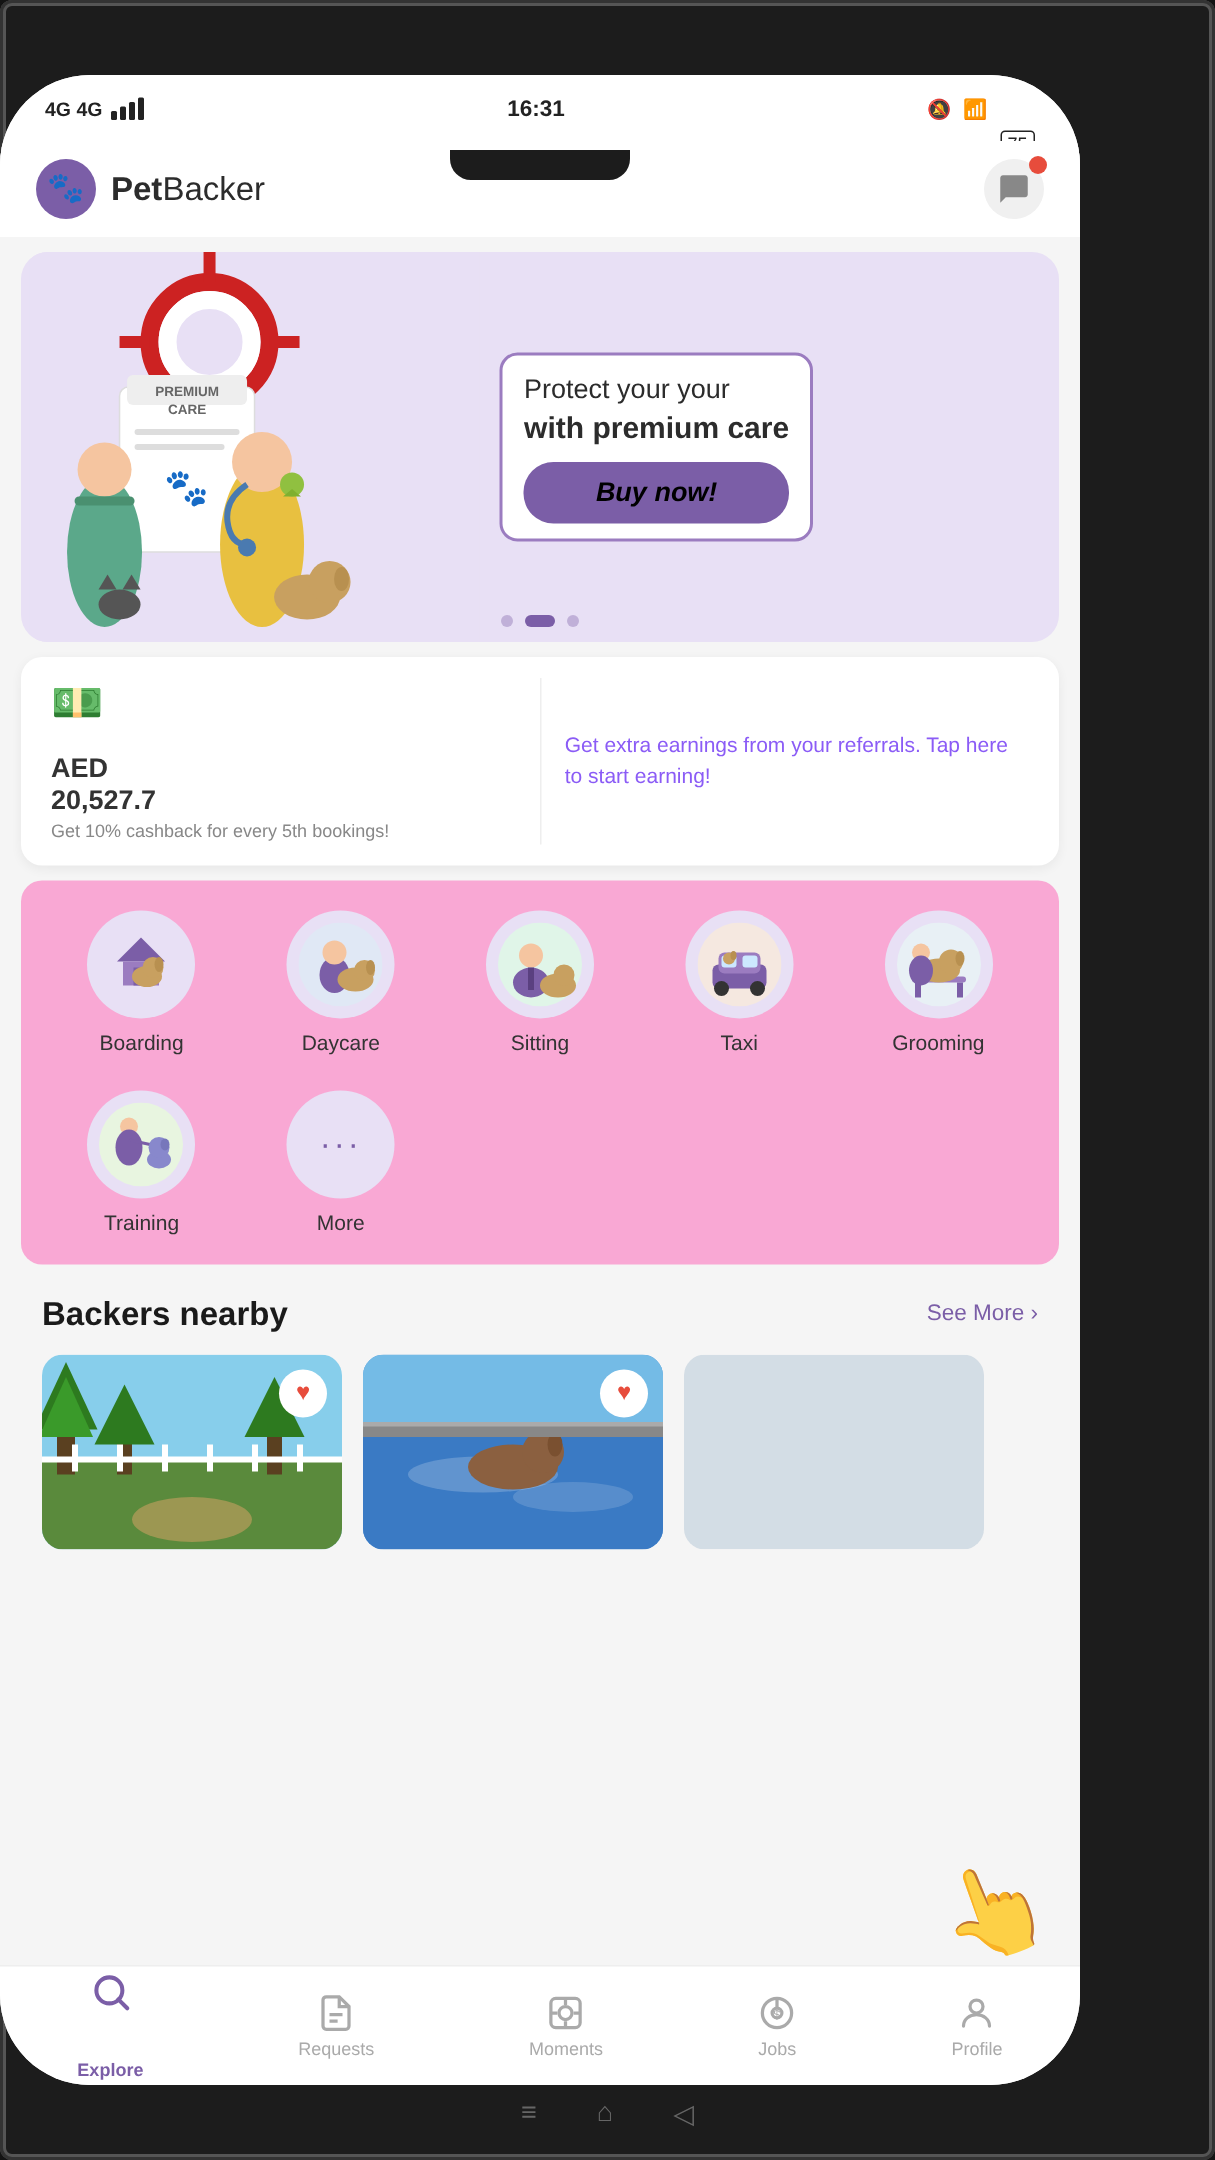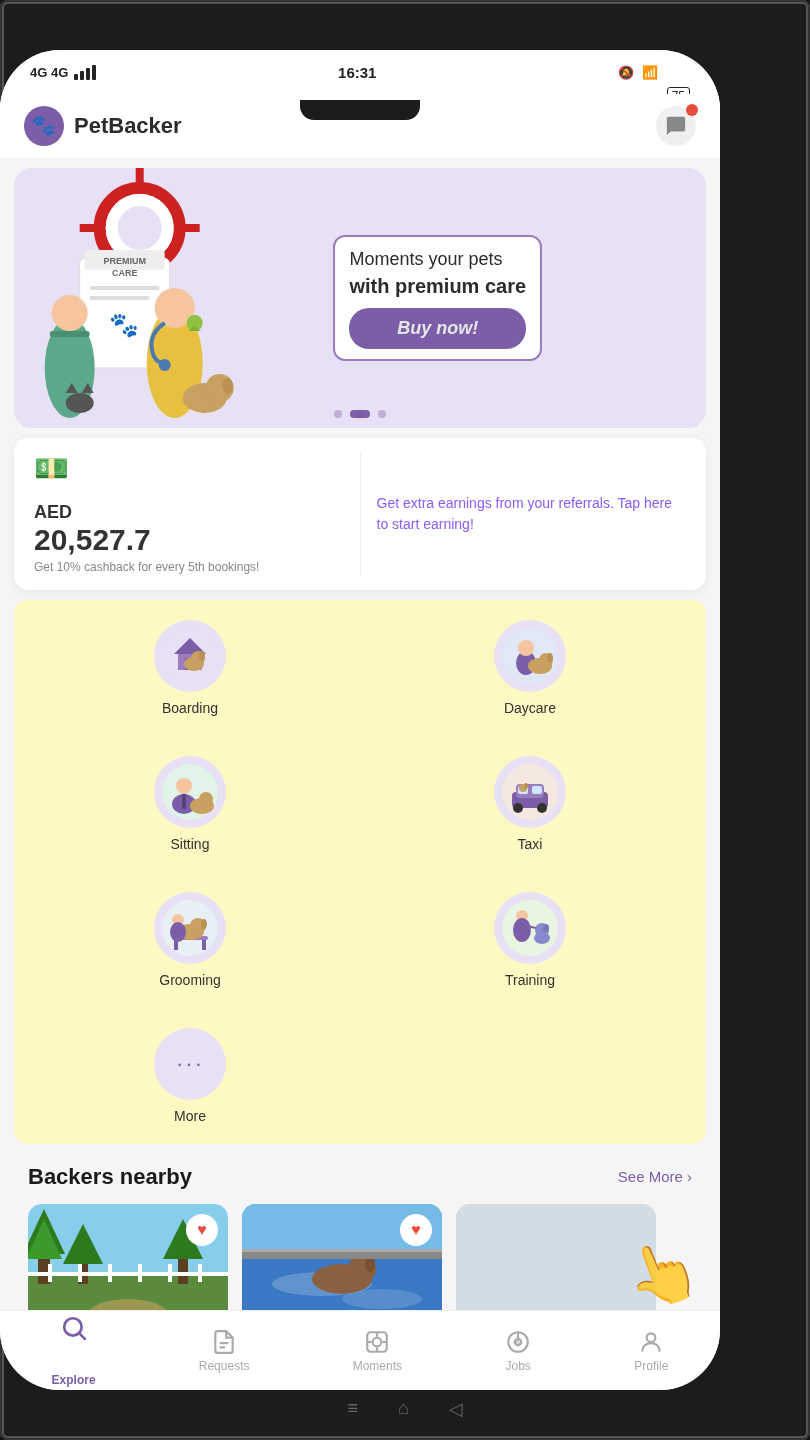--- a/index.html
+++ b/index.html
@@ -102,21 +102,21 @@
     .logo-icon {
       width: 40px;
       height: 40px;
     }
     .app-name {
       font-size: 22px;
       font-weight: 700;
       color: #2c2c2c;
     }
     .app-name span {
-      font-weight: 700;
+      font-weight: 400;
     }
     .header-right {
       position: relative;
     }
     .chat-icon-btn {
       width: 40px;
       height: 40px;
       background: #f0f0f0;
       border-radius: 50%;
       display: flex;
@@ -167,21 +167,21 @@
       font-weight: 500;
       color: #2c2c2c;
       line-height: 1.4;
     }
     .banner-title strong {
       font-weight: 800;
       font-size: 20px;
     }
     .banner-btn {
       background: #7b5ea7;
-      color: #e5e5e5;
+      color: #000000;
       border-radius: 20px;
       padding: 10px 30px;
       font-size: 18px;
       font-weight: 700;
       font-style: italic;
       text-align: center;
     }
     .banner-text-box {
       background: white;
       border: 2px solid #9b7cc0;
@@ -229,43 +229,43 @@
       font-size: 28px;
       margin-bottom: 4px;
     }
     .earnings-currency {
       font-size: 18px;
       font-weight: 600;
       color: #333;
       margin-top: 17px;
     }
     .earnings-amount {
-      font-size: 30px;
+      font-size: 18px;
       font-weight: 700;
       color: #333;
     }
     .earnings-note {
       font-size: 12px;
       color: #888;
       margin-top: 2px;
       line-height: 1.4;
     }
     .earnings-right {
       flex: 1;
       padding-left: 16px;
       font-size: 14px;
       color: #8b5cf6;
       line-height: 1.5;
     }
     .services-grid {
       display: grid;
-      grid-template-columns: repeat(2, 1fr);
-      gap: 16px;
+      grid-template-columns: repeat(5, 1fr);
+      gap: 0;
       padding: 8px 14px;
-      background: #fef9c3;
+      background: #f9a8d4;
       margin: 0 14px 10px;
       border-radius: 14px;
       flex-shrink: 0;
     }
     .service-item {
       display: flex;
       flex-direction: column;
       align-items: center;
       padding: 12px 8px;
       gap: 8px;
@@ -498,21 +498,21 @@
               <ellipse cx="208" cy="218" rx="5" ry="8" fill="#b89050"></ellipse>
 
               <circle cx="175" cy="155" r="8" fill="#90c040"></circle>
               <polygon points="175,158 181,163 169,163" fill="#80b030"></polygon>
             </svg>
           </div>
 
           <div class="banner-text-area">
             <div class="banner-text-box">
               <div class="banner-title">
-                <span>Moments your pets</span><br>
+                <span>Protect your your</span><br>
                 <strong>with premium care</strong>
               </div>
               <div class="banner-btn">Buy now!</div>
             </div>
           </div>
         </div>
         <div class="banner-dots">
           <div class="dot"></div>
           <div class="dot active"></div>
           <div class="dot"></div>

